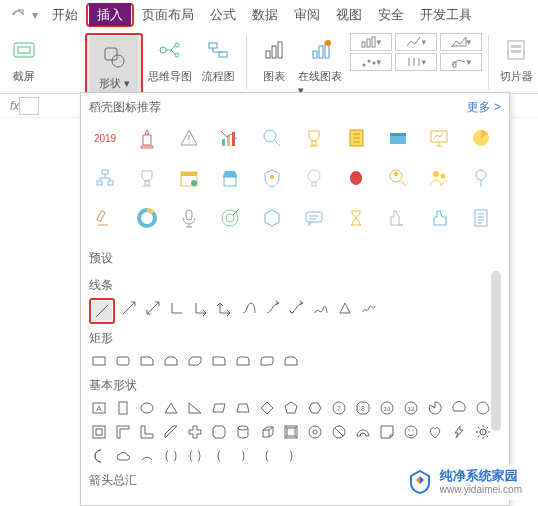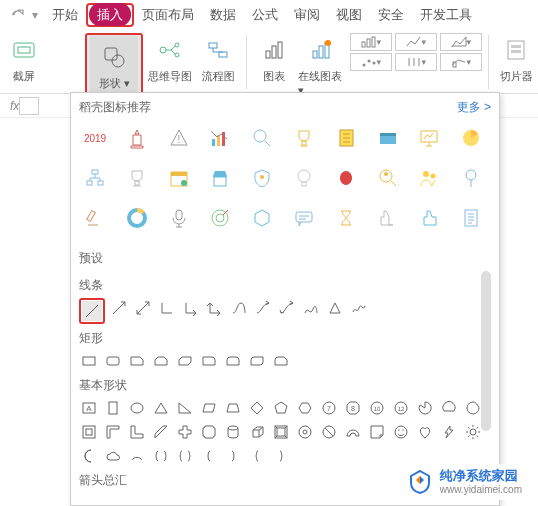--- a/index.html
+++ b/index.html
@@ -1,42 +1,42 @@
 <!DOCTYPE html>
 <html><head>
 <meta charset="utf-8">
 <style>
   * { box-sizing: border-box; margin: 0; padding: 0; font-family: "Microsoft YaHei", sans-serif; }
   body { background: #fff; width: 538px; height: 506px; overflow: hidden; position: relative; font-size: 12px; color: #333; }
 
   .tabbar { display: flex; align-items: center; height: 30px; padding-left: 4px; }
   .tabbar .redo { width: 16px; height: 16px; margin: 0 6px; display: flex; align-items: center; justify-content: center; }
   .tabbar .tab { padding: 4px 8px; font-size: 13px; color: #555; cursor: pointer; }
-  .tabbar .tab.active { background: #be185d; color: #fff; border-radius: 11px; }
+  .tabbar .tab.active { background: #701a75; color: #fff; border-radius: 0; }
   .tabbar .insert-highlight { border: 2px solid #d33; border-radius: 4px; padding: 1px; }
 
   .ribbon { display: flex; align-items: flex-start; height: 64px; border-bottom: 1px solid #ddd; padding: 3px 0 0 2px; }
   .rgroup { display: flex; flex-direction: column; align-items: center; margin: 0 2px; }
   .rgroup .ricon { width: 34px; height: 34px; display: flex; align-items: center; justify-content: center; }
   .rgroup .rlabel { font-size: 11px; color: #555; margin-top: 2px; }
   .rgroup.wide { width: 48px; }
 
   .shape-btn { border: 2px solid #d33; border-radius: 3px; padding: 1px; background: #e8e8e8; margin-left: 40px; }
   .shape-btn-inner { background: #dcdcdc; padding: 4px 6px; }
 
   .smallcombos { display: flex; flex-direction: column; gap: 2px; margin-left: 4px; }
   .smallcombo { width: 42px; height: 18px; border: 1px solid #ccc; display: flex; align-items: center; justify-content: center; }
 
   .vsep { width: 1px; height: 54px; background: #ddd; margin: 2px 6px 0 6px; }
 
   .fx-row { display: flex; align-items: center; height: 24px; padding-left: 10px; border-bottom: 1px solid #eee; }
   .fx-row .fx { font-style: italic; color: #888; margin-right: 0; }
   .fx-row input { border: 1px solid #ccc; height: 18px; width: 20px; }
 
-  .dropdown { position: absolute; left: 70px; top: 92px; width: 430px; bottom: 0; background: #fff; border: 1px solid #ccc; box-shadow: 2px 2px 6px rgba(0,0,0,.15); padding: 6px 8px 0 8px; display: flex; flex-direction: column; }
+  .dropdown { position: absolute; left: 80px; top: 92px; width: 430px; bottom: 0; background: #fff; border: 1px solid #ccc; box-shadow: 2px 2px 6px rgba(0,0,0,.15); padding: 6px 8px 0 8px; display: flex; flex-direction: column; }
   .dropdown .dd-header { display: flex; justify-content: space-between; align-items: center; font-size: 12px; color: #666; margin-bottom: 6px; }
   .dropdown .dd-header .more { color: #3a7ec9; cursor: pointer; }
 
   .icon-grid { display: grid; grid-template-columns: repeat(10, 1fr); gap: 8px 6px; margin-bottom: 10px; }
   .icon-cell { width: 32px; height: 32px; display: flex; align-items: center; justify-content: center; }
 
   .section-label { font-size: 12px; color: #666; margin: 6px 0 4px 0; }
 
   .shape-row { display: flex; flex-wrap: wrap; gap: 4px; margin-bottom: 6px; }
   .shape-cell { width: 20px; height: 20px; display: flex; align-items: center; justify-content: center; }
@@ -63,22 +63,22 @@
     <svg width="14" height="14" viewBox="0 0 14 14">
         <path d="M3 7a4 4 0 0 1 7-2.6L12 6V2h-4l1.4 1.4A5.5 5.5 0 0 0 1.5 7" fill="none" stroke="#999" stroke-width="1.2"></path>
       </svg>
   </span>
   <span style="color:#999;margin-right:6px;">▾</span>
   <span class="tab">开始</span>
   <span class="insert-highlight">
     <span class="tab active">插入</span>
   </span>
   <span class="tab">页面布局</span>
+  <span class="tab">公式</span>
   <span class="tab">数据</span>
-  <span class="tab">公式</span>
   <span class="tab">审阅</span>
   <span class="tab">视图</span>
   <span class="tab">安全</span>
   <span class="tab">开发工具</span>
 </div>
 
 <div class="ribbon">
   <div class="rgroup wide">
     <span class="ricon">
       <svg width="26" height="26" viewBox="0 0 26 26">

